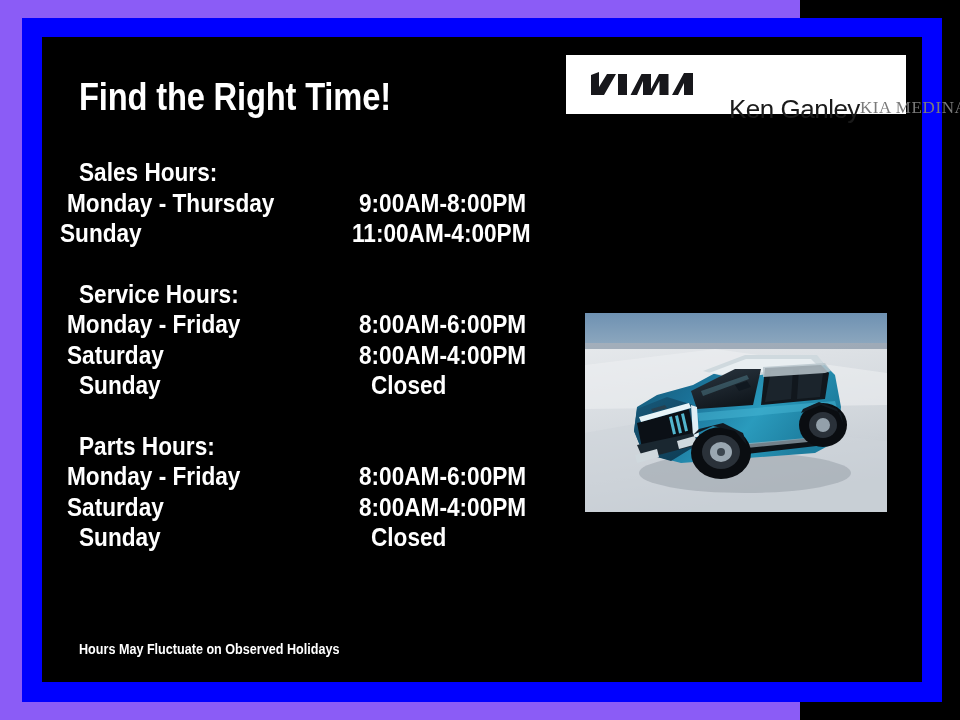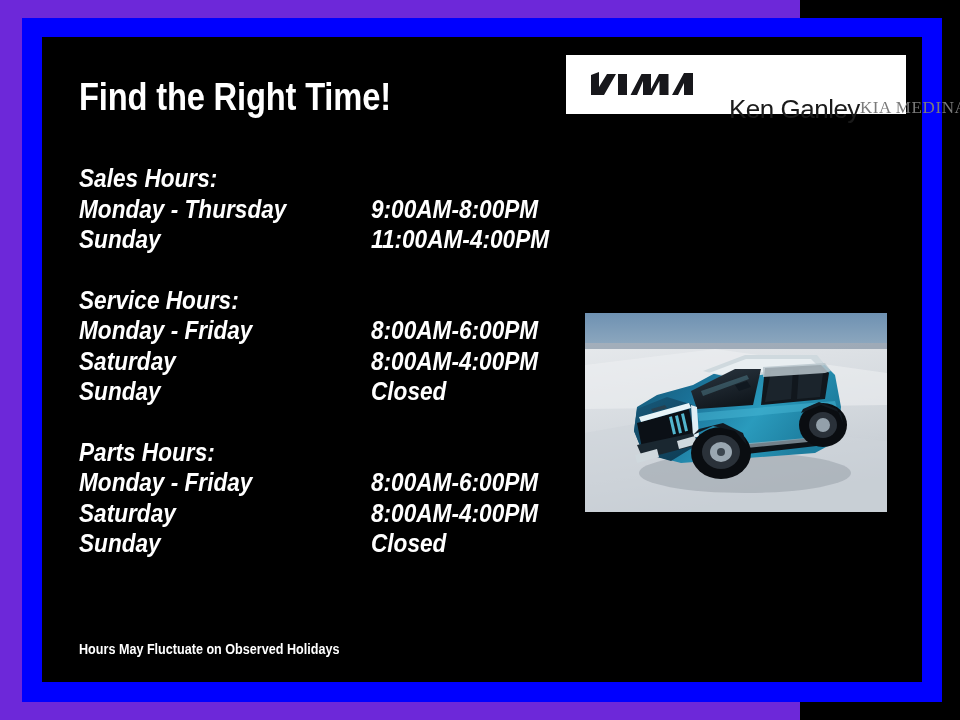--- a/index.html
+++ b/index.html
@@ -12,21 +12,21 @@
     width: 960px;
     height: 720px;
     overflow: hidden;
     font-family: "Liberation Sans", sans-serif;
   }
 
   #slide {
     position: relative;
     width: 800px;
     height: 720px;
-    background: #6d28d9;
+    background: #8b5cf6;
   }
 
   
   #frame {
     position: absolute;
     left: 22px;
     top: 18px;
     width: 920px;
     height: 684px;
     background: #0000ff;
@@ -54,41 +54,41 @@
     transform: scaleX(0.86);
     transform-origin: left center;
     white-space: nowrap;
     line-height: 1.0;
   }
 
   
   #hours {
     position: absolute;
     left: 79px;
-    top: 163px;
+    top: 157px;
     width: 460px;
-    font-style: italic;
   }
   .hours-section { margin-bottom: 30px; }
   .hours-section:last-child { margin-bottom: 8px; }
 
   .section-head {
     color: #ffffff;
     font-family: "Liberation Sans Narrow", "Liberation Sans", sans-serif;
     font-size: 26px;
     font-weight: bold;
     line-height: 30.5px;
     transform: scaleX(0.87);
     transform-origin: left center;
     white-space: nowrap;
   }
   .hours-row {
     display: flex;
     line-height: 30.5px;
     height: 30.5px;
+    justify-content: center;
   }
   .day-label,
   .time-label {
     color: #ffffff;
     font-family: "Liberation Sans Narrow", "Liberation Sans", sans-serif;
     font-size: 26px;
     font-weight: bold;
     white-space: nowrap;
     transform: scaleX(0.87);
     transform-origin: left center;

